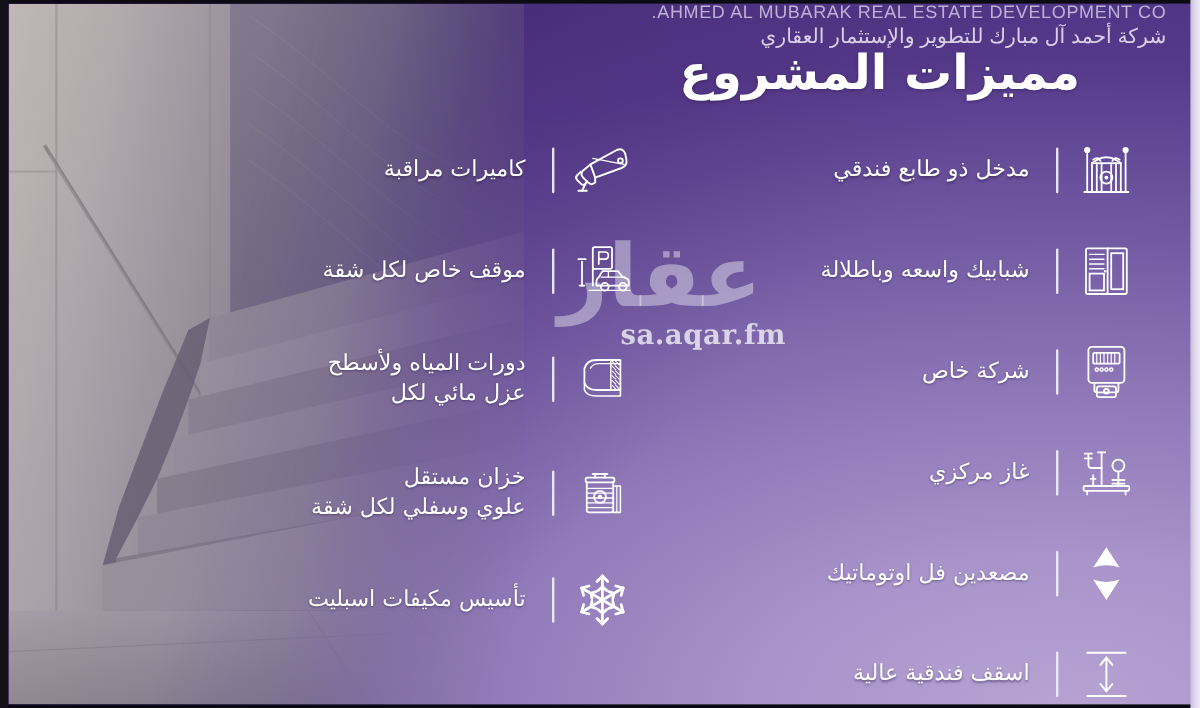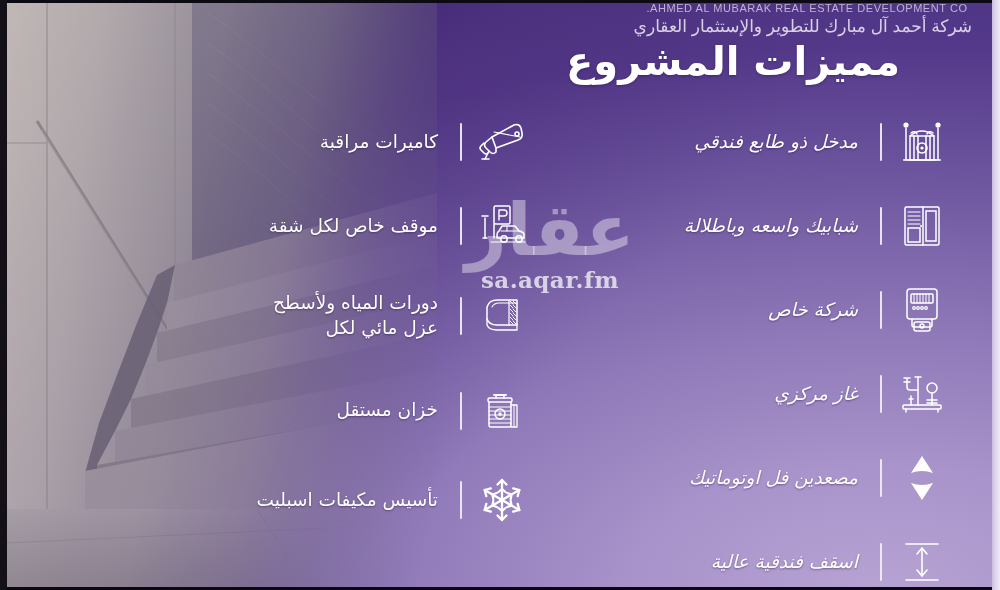--- a/index.html
+++ b/index.html
@@ -44,21 +44,21 @@
   }
 
   
   .company{
     position:absolute;right:28px;top:2px;
     text-align:center;width:330px;
     color:#d9cfe8;
     line-height:1.15;
   }
   .company .en{
-    font-size:11px;letter-spacing:.55px;
+    font-size:15px;letter-spacing:.55px;
     color:#cfc2e2;opacity:.88;
     white-space:nowrap;
     font-family:"Liberation Sans",sans-serif;
   }
   .company .ar{
     font-size:17px;margin-top:2px;
     color:#e5ddf0;opacity:.92;
     white-space:nowrap;
     font-family:Liberation Sans, sans-serif;
   }
@@ -103,21 +103,21 @@
     line-height:1.32;
     text-align:right;
     padding-right:8px;
     text-shadow:0 1px 2px rgba(35,20,65,.45);
     font-family:"DejaVu Sans",sans-serif;
     letter-spacing:0px;
   }
   .f-label .ln{display:block;}
 
   
-  .col-right .feature{height:84px;font-style:italic;}
+  .col-right .feature{height:84px;}
   .col-mid .feature{height:84px;}
   .col-mid .feature.tall{height:95px;}
 
   
   .watermark{
     position:absolute;left:445px;top:196px;
     width:210px;text-align:center;
     pointer-events:none;
     z-index:5;
   }
@@ -127,20 +127,21 @@
     line-height:.95;
     font-family:"DejaVu Sans",sans-serif;
   }
   .wm-en{
     margin-top:2px;
     font-size:23px;font-weight:700;
     color:rgba(255,255,255,.72);
     letter-spacing:.4px;
     font-family:"DejaVu Serif","Liberation Serif",serif;
     direction:ltr;
+    text-align:right;
   }
 </style>
 </head>
 <body>
 
 <div id="stage">
 
   <div class="bg-gradient"></div>
   <div class="bg-gradient-2"></div>
 
@@ -435,20 +436,21 @@
           </g>
           <circle cx="20" cy="25" r="5" fill="none"></circle>
           <circle cx="20" cy="25" r="1.8" fill="#fff" stroke="none"></circle>
           <path d="M31 16 L37 16 L37 38 L31 38" stroke-width="1.3"></path>
           <path d="M34 16 L34 38" stroke-width="1"></path>
         </svg>
       </div>
       <div class="f-div"></div>
       <div class="f-label">
         <span class="ln">خزان مستقل</span>
+        <span class="ln">علوي وسفلي لكل شقة</span>
       </div>
     </div>
 
     <div class="feature">
       <div class="f-icon">
         <svg width="46" height="46" viewBox="0 0 46 46" fill="none" stroke="#fff" stroke-width="2.3" stroke-linecap="round" stroke-linejoin="round">
           <g transform="translate(23,23)">
             <g>
               <line x1="0" y1="-20" x2="0" y2="20"></line>
               <path d="M-4.5 -15.5 L0 -20 L4.5 -15.5"></path>

